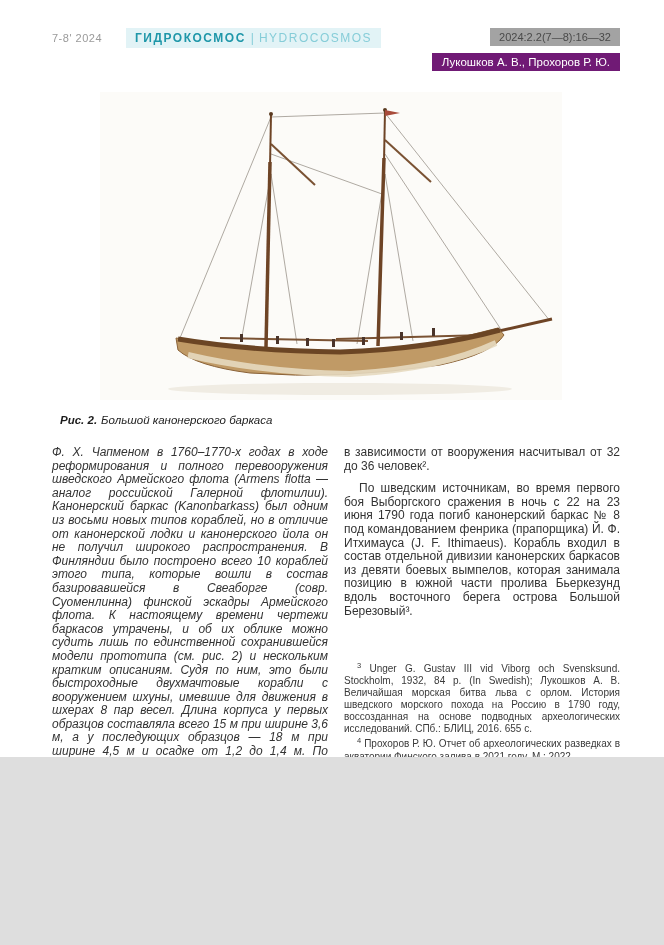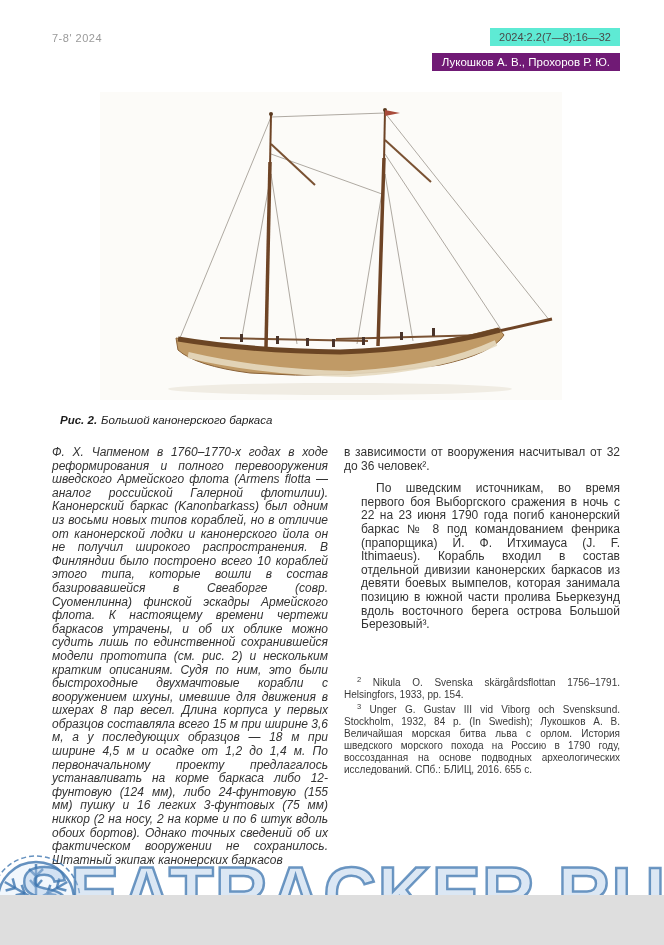--- a/index.html
+++ b/index.html
@@ -1,40 +1,40 @@
 <!DOCTYPE html>
 <html lang="ru"><head>
 <meta charset="utf-8">
 <style>
   html,body{margin:0;padding:0;background:#dedede;}
   .page{
-    position:relative;width:664px;height:895px;margin:0 auto;
+    position:relative;width:664px;height:757px;margin:0 auto;
     background:#ffffff;overflow:hidden;
     font-family:"Liberation Sans","DejaVu Sans",sans-serif;color:#2e2e2e;
   }
   
   .hdr-issue{position:absolute;left:52px;top:32px;font-size:11px;color:#9a9a9a;letter-spacing:.5px;}
   .hdr-journal{position:absolute;left:126px;top:28px;font-size:12px;background:#e2f3f6;padding:3px 9px;white-space:nowrap;}
   .j-ru{color:#1f97a9;font-weight:bold;letter-spacing:1.5px;}
   .j-sep{color:#86cdd8;margin:0 5px;}
   .j-en{color:#86cdd8;letter-spacing:1.5px;}
-  .hdr-cite{position:absolute;right:44px;top:28px;font-size:11px;color:#4a4a4a;background:#5eead4;padding:3px 9px;white-space:nowrap;}
+  .hdr-cite{position:absolute;right:44px;top:28px;font-size:11px;color:#4a4a4a;background:#a3a3a3;padding:3px 9px;white-space:nowrap;}
   .hdr-authors{position:absolute;right:44px;top:53px;font-size:11.5px;color:#ffffff;background:#701a75;padding:3px 10px;white-space:nowrap;}
   
   .figure{position:absolute;left:100px;top:92px;width:462px;height:308px;background:#fcfbf8;}
   .caption{position:absolute;left:60px;top:414px;font-size:11.5px;color:#1d1d1d;}
   .caption .cap-label{font-weight:bold;font-style:italic;}
   .caption .cap-text{font-style:italic;margin-left:4px;}
   
   .col{position:absolute;top:446px;width:276px;font-size:12px;line-height:13.6px;
        text-align:justify;color:#333;}
   .col-left{left:52px;font-style:italic;}
   .col-right{left:344px;}
   .col p{margin:0;}
-  .col p.spaced{margin-top:9px;text-indent:15px;margin-left:17px;}
+  .col p.spaced{margin-top:9px;text-indent:15px;}
   .footnotes{margin-top:42px;font-size:10px;line-height:12px;color:#3a3a3a;}
   .fn{text-indent:13px;margin-top:3px;text-align:justify;}
   .fn sup{font-size:7.5px;}
   
   .page-num{position:absolute;left:15px;top:895px;font-size:11px;color:#7d7d7d;}
   .site{position:absolute;left:44px;top:893px;font-size:12.5px;color:#3aa8b6;letter-spacing:.5px;text-decoration:none;cursor:pointer;}
   
   .wm{position:absolute;left:0;top:850px;width:664px;height:95px;z-index:9;pointer-events:none;}
   .wm-text{
     position:absolute;left:10px;right:0;top:-4px;text-align:center;white-space:nowrap;
@@ -44,20 +44,23 @@
     transform:scaleX(0.97);transform-origin:center;
   }
   .wm-logo{position:absolute;left:-14px;top:0px;}
 </style>
 </head>
 <body>
 
 <div class="page">
 
   <div class="hdr-issue">7-8' 2024</div>
+  <div class="hdr-journal">
+    <span class="j-ru">ГИДРОКОСМОС</span><span class="j-sep">|</span><span class="j-en">HYDROCOSMOS</span>
+  </div>
   <div class="hdr-cite">2024:2.2(7—8):16—32</div>
   <div class="hdr-authors">Лукошков А. В., Прохоров Р. Ю.</div>
 
   <div class="figure">
     <svg viewBox="0 0 462 308" width="462" height="308">
 
       <ellipse cx="240" cy="297" rx="172" ry="6" fill="#f0ece3"></ellipse>
 
       <g stroke="#9a948c" stroke-width="0.8" fill="none">
         <line x1="171" y1="25" x2="80" y2="246"></line>
@@ -110,22 +113,22 @@
 
   <div class="col col-left">
     <p>Ф. Х. Чапменом в 1760–1770-х годах в ходе реформирования и полного перевооружения шведского Армейского флота (Armens flotta — аналог российской Галерной флотилии). Канонерский баркас (Kanonbarkass) был одним из восьми новых типов кораблей, но в отличие от канонерской лодки и канонерского йола он не получил широкого распространения. В Финляндии было построено всего 10 кораблей этого типа, которые вошли в состав базировавшейся в Свеаборге (совр. Суоменлинна) финской эскадры Армейского флота. К настоящему времени чертежи баркасов утрачены, и об их облике можно судить лишь по единственной сохранившейся модели прототипа (см. рис. 2) и нескольким кратким описаниям. Судя по ним, это были быстроходные двухмачтовые корабли с вооружением шхуны, имевшие для движения в шхерах 8 пар весел. Длина корпуса у первых образцов составляла всего 15 м при ширине 3,6 м, а у последующих образцов — 18 м при ширине 4,5 м и осадке от 1,2 до 1,4 м. По первоначальному проекту предлагалось устанавливать на корме баркаса либо 12-фунтовую (124 мм), либо 24-фунтовую (155 мм) пушку и 16 легких 3-фунтовых (75 мм) никкор (2 на носу, 2 на корме и по 6 штук вдоль обоих бортов). Однако точных сведений об их фактическом вооружении не сохранилось. Штатный экипаж канонерских баркасов</p>
   </div>
 
   <div class="col col-right">
     <p>в зависимости от вооружения насчитывал от 32 до 36 человек².</p>
     <p class="spaced">По шведским источникам, во время первого боя Выборгского сражения в ночь с 22 на 23 июня 1790 года погиб канонерский баркас № 8 под командованием фенрика (прапорщика) Й. Ф. Итхимауса (J. F. Ithimaeus). Корабль входил в состав отдельной дивизии канонерских баркасов из девяти боевых вымпелов, которая занимала позицию в южной части пролива Бьеркезунд вдоль восточного берега острова Большой Березовый³.</p>
 
     <div class="footnotes">
-      <p class="fn"><sup>2</sup>&nbsp;<span>Nikula O. Svenska skärgårdsflottan 1756–1791. Helsingfors, 1933, pp. 154.</span></p>
       <p class="fn"><sup>3</sup>&nbsp;<span>Unger G. Gustav III vid Viborg och Svensksund. Stockholm, 1932, 84 p. (In Swedish); Лукошков А. В. Величайшая морская битва льва с орлом. История шведского морского похода на Россию в 1790 году, воссозданная на основе подводных археологических исследований. СПб.: БЛИЦ, 2016. 655 с.</span></p>
+      <p class="fn"><sup>4</sup>&nbsp;<span>Прохоров Р. Ю. Отчет об археологических разведках в акватории Финского залива в 2021 году. М.: 2022.</span></p>
     </div>
   </div>
 
   <div class="page-num">18</div>
   <div class="site">предлагалось.рф</div>
 
   <div class="wm">
     <div class="wm-logo">
       <svg viewBox="-50 -50 100 100" width="100" height="100">
         <g stroke="rgba(62,118,175,0.8)" fill="none">

